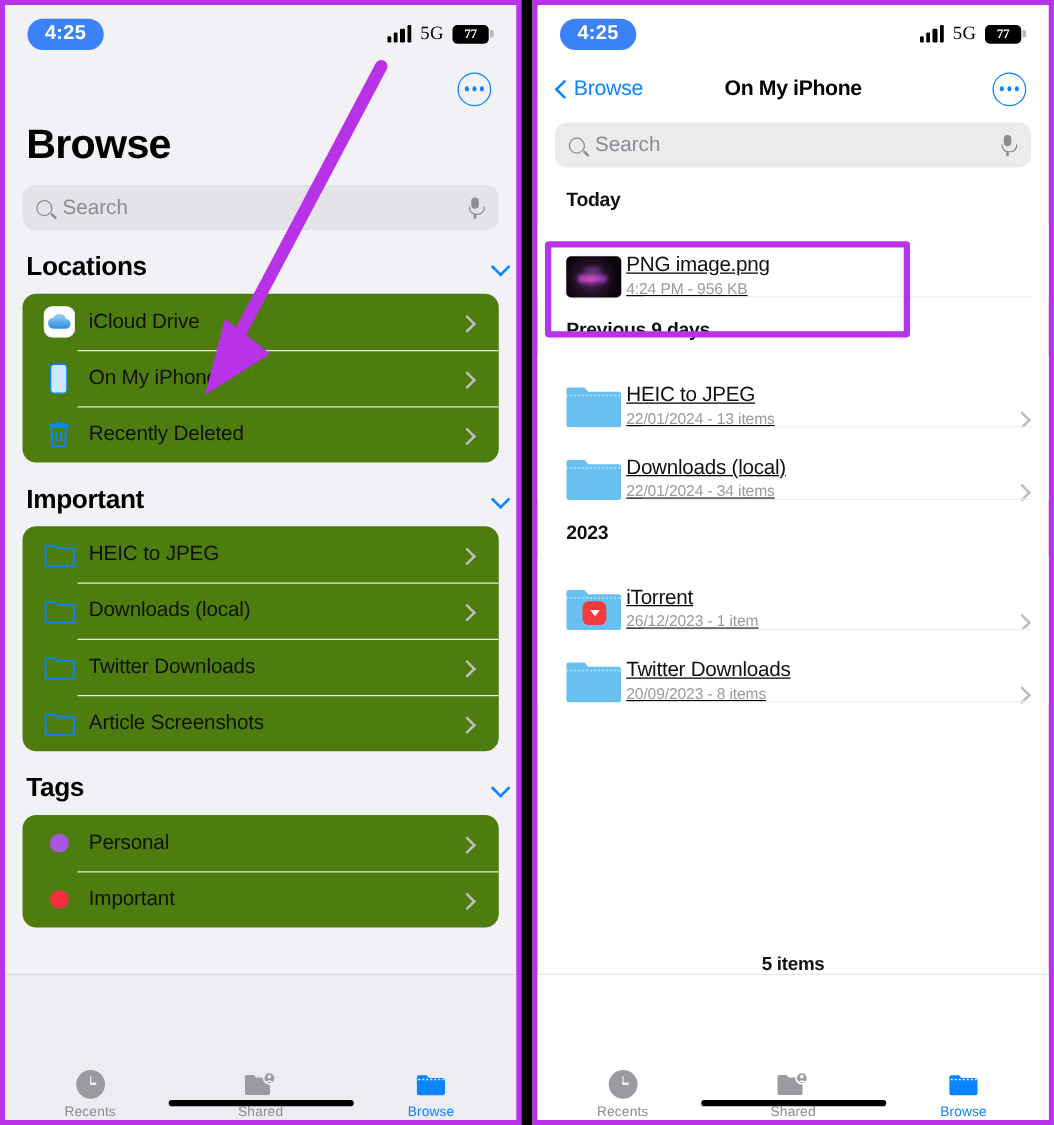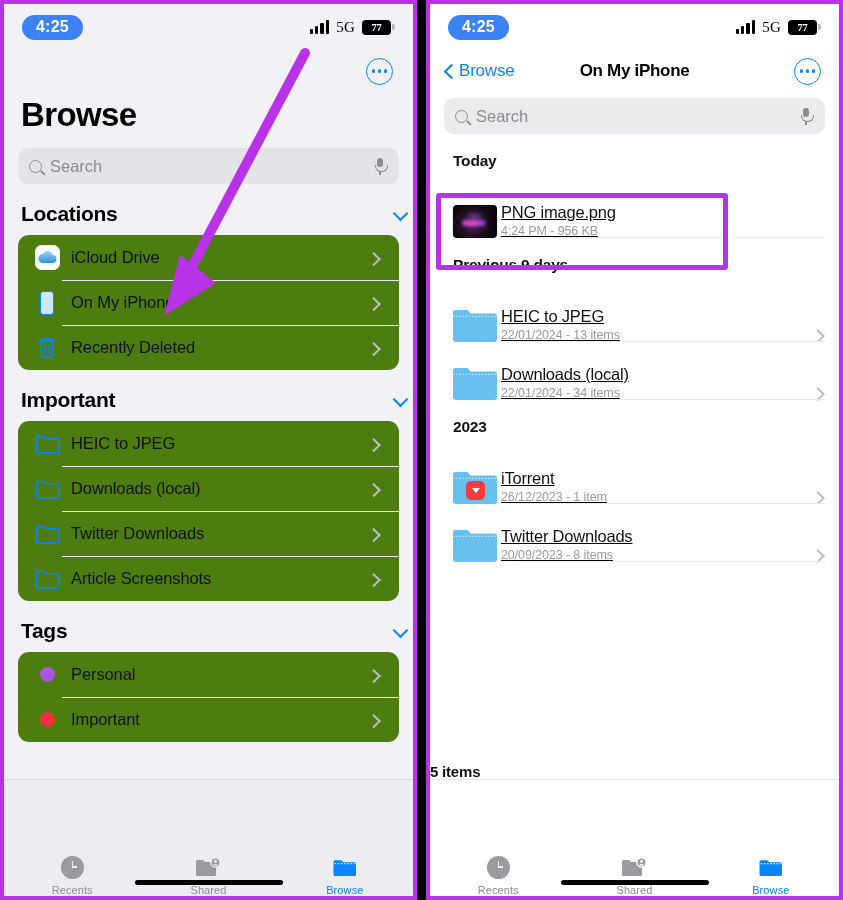--- a/index.html
+++ b/index.html
@@ -239,21 +239,21 @@
     position: absolute; left: 13px; top: 11px; width: 19px; height: 19px;
     background: #f53b3b; border-radius: 5px;
     display: flex; align-items: center; justify-content: center;
   }
   .badge-arrow {
     width: 0; height: 0; border-left: 4.5px solid transparent;
     border-right: 4.5px solid transparent; border-top: 5.5px solid #fff;
   }
 
   .items-count {
-    font-size: 15px; font-weight: bold; color: #111;
+    text-align: center; font-size: 15px; font-weight: bold; color: #111;
     position: absolute; left: 0; right: 0; bottom: 116px; letter-spacing: -.2px;
   }
 
   
   .hl-box {
     position: absolute; left: 6px; top: 189px; width: 292px; height: 77px;
     border: 5px solid #b833e8; border-radius: 3px; pointer-events: none; z-index: 5;
   }
 
   

